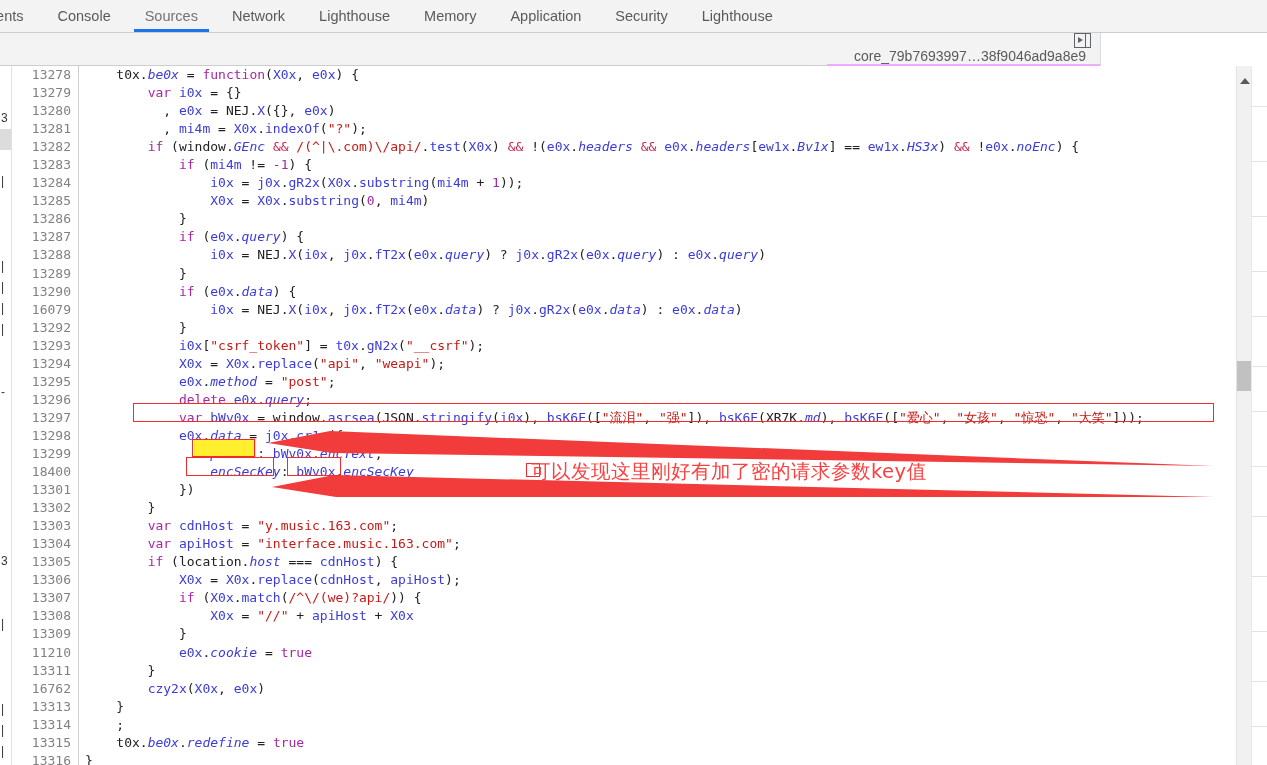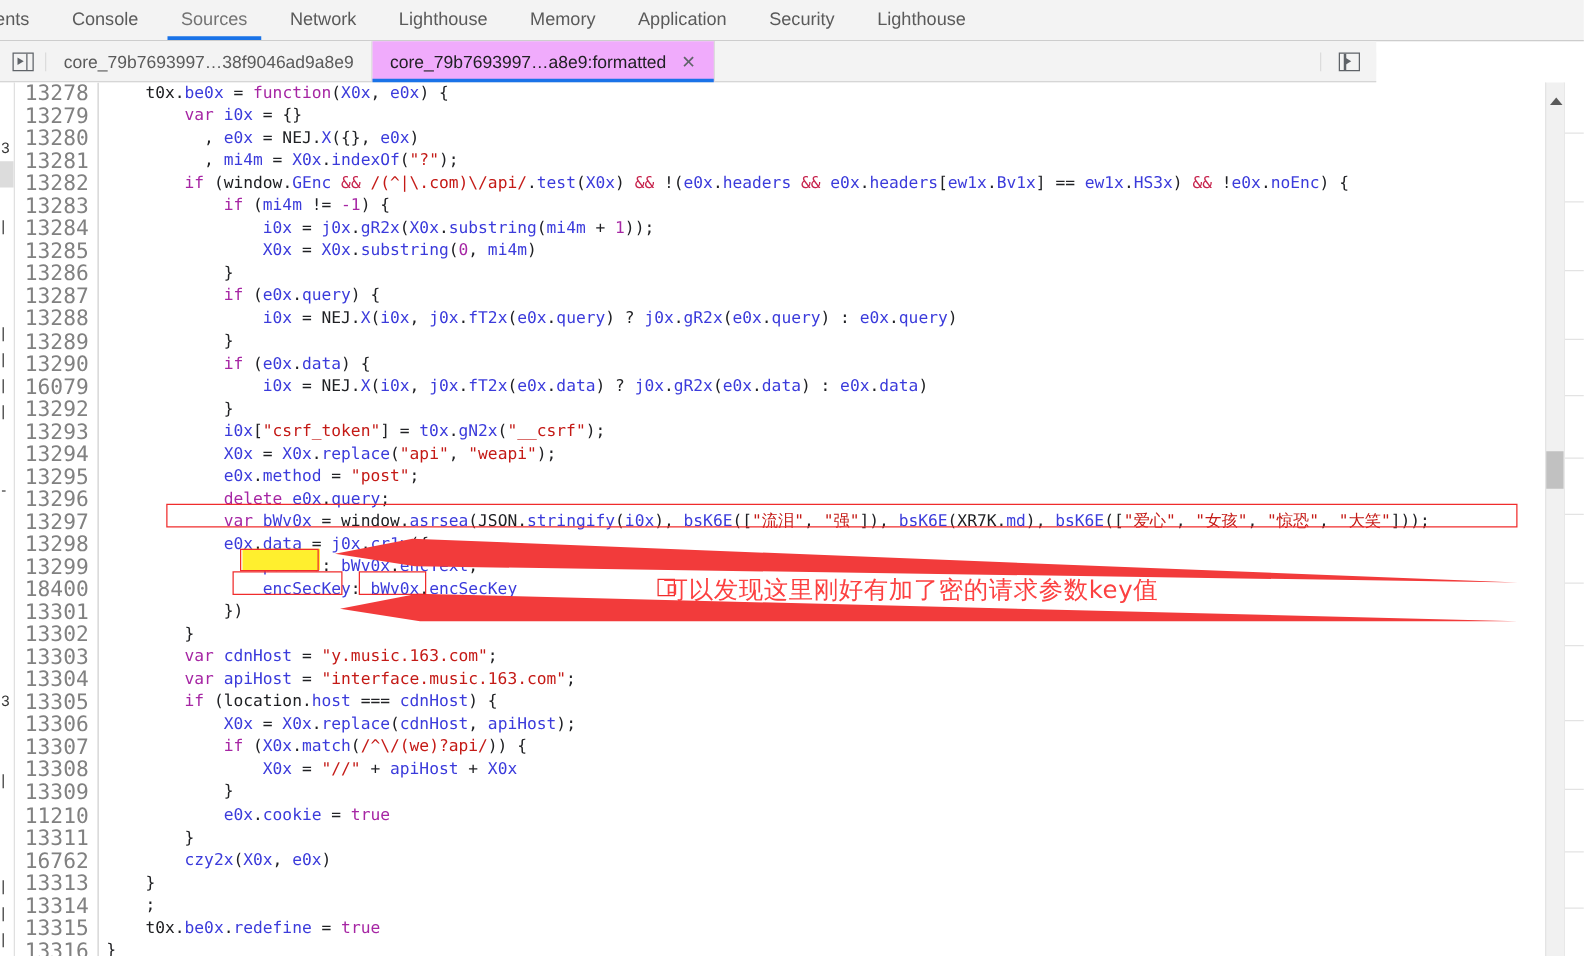--- a/index.html
+++ b/index.html
@@ -27,21 +27,21 @@
   .ptab.active{color:#737373;}
   .ptab.active::after{
     content:"";position:absolute;left:6px;right:6px;bottom:0;height:3px;
     background:#1a73e8;
   }
 
   
   .subtabbar{
     position:absolute;left:0;top:33px;width:1101px;height:33px;
     background:#f3f3f3;border-bottom:1px solid #cdcdcd;
-    display:flex;align-items:center;box-sizing:border-box;
+    display:flex;align-items:flex-end;box-sizing:border-box;flex-direction:column;
   }
   .navtoggle{
     width:36px;display:flex;align-items:center;justify-content:center;
     border-right:1px solid #dcdcdc;background:#f3f3f3;cursor:pointer;
   }
   .navtoggle .glyph{
     width:17px;height:15px;border:1.5px solid #5f6368;box-sizing:border-box;
     position:relative;display:block;
   }
   .navtoggle .glyph::before{
@@ -98,39 +98,39 @@
     background:#ffffff;overflow:hidden;
     font-family:"DejaVu Sans Mono","Liberation Mono",monospace;
     font-size:13px;
   }
   .gutter{
     position:absolute;left:0;top:0;width:66px;height:699px;
     background:#ffffff;border-right:1px solid #cfcfcf;
   }
   .gutter .ln{
     height:18.05px;line-height:18.05px;text-align:right;
-    padding-right:7px;color:#818181;font-size:17px;
+    padding-right:7px;color:#818181;font-size:13px;
     font-family:"DejaVu Sans Mono","Liberation Mono",monospace;
   }
   .code{
     position:absolute;left:67px;top:0;right:0;height:699px;
     overflow:hidden;white-space:pre;
   }
   .code .cl{
     height:18.05px;line-height:18.05px;padding-left:6px;
     white-space:pre;color:#202124;
   }
 
   
   .kw{color:#a626a4;}
   .str{color:#c41a16;}
   .num{color:#a626a4;}
   .id{color:#202124;}
   .var{color:#3b3bdb;}
-  .prop{color:#3b3bdb;}
+  .prop{color:#3b3bdb;font-style:italic;}
   .op{color:#202124;}
   .rgx{color:#c41a16;}
   .fn{color:#3b3bdb;}
   .amp{color:#c7254e;}
 
   
   .vscroll{
     position:absolute;right:15px;top:66px;width:15px;height:699px;
     background:#f1f1f1;border-left:1px solid #e4e4e4;
   }

